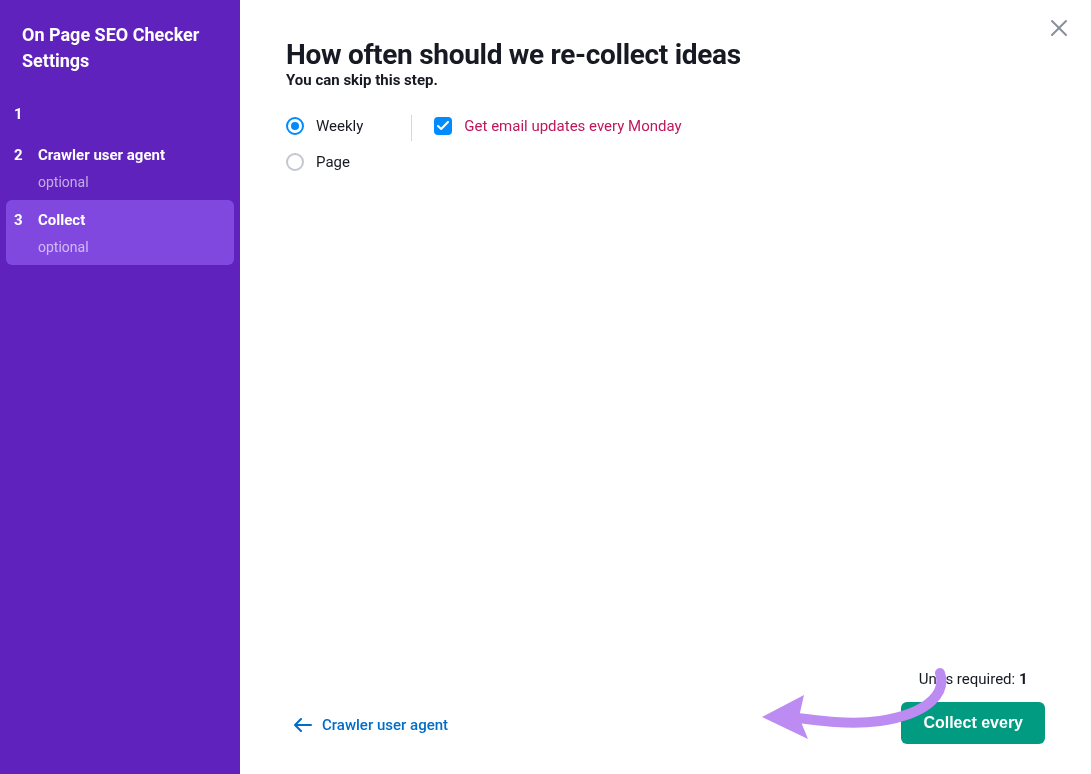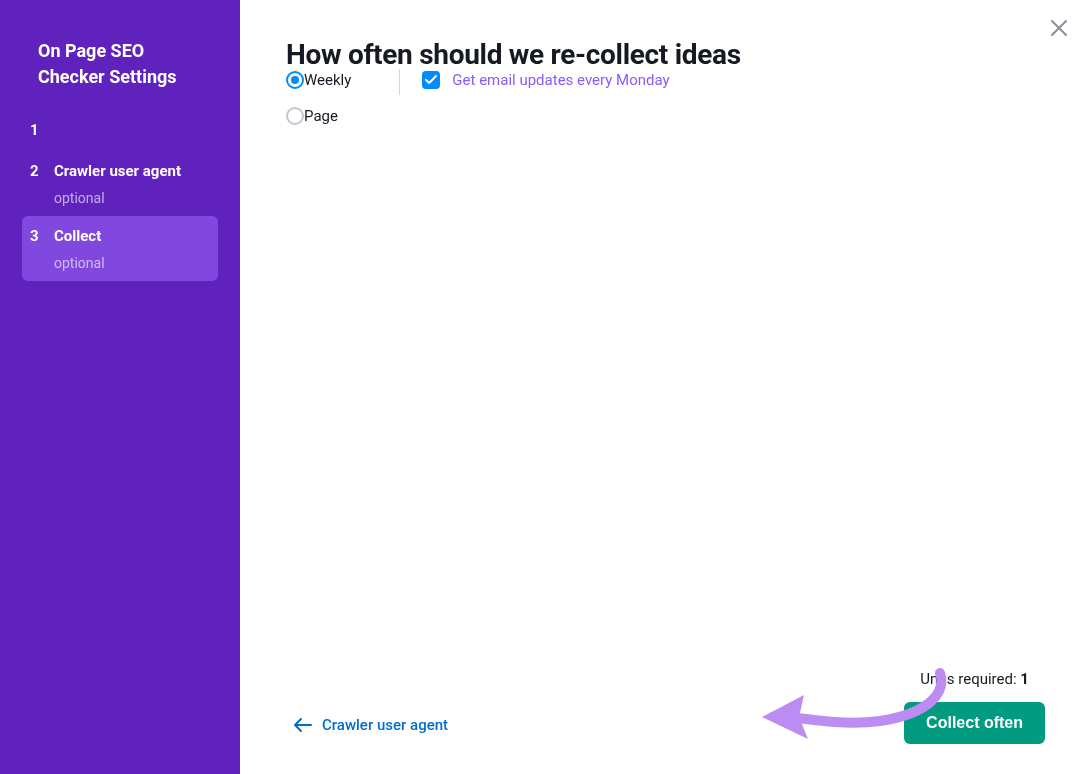--- a/index.html
+++ b/index.html
@@ -13,21 +13,21 @@
       height: 774px;
       display: flex;
       background: #fff;
       position: relative;
       overflow: hidden;
     }
     .sidebar {
       width: 240px;
       background: #5f22bc;
       color: #fff;
-      padding: 16px;
+      padding: 0;
       flex-shrink: 0;
     }
     .sidebar-title {
       font-size: 18px;
       font-weight: 700;
       padding: 22px 22px 20px 22px;
       line-height: 1.45;
     }
     .sidebar-steps {
       list-style: none;
@@ -101,20 +101,21 @@
       align-items: flex-start;
     }
     .radio-column {
       display: flex;
       flex-direction: column;
       gap: 18px;
     }
     .radio-option {
       display: flex;
       align-items: center;
+      gap: 12px;
       cursor: pointer;
     }
     .radio-circle {
       width: 18px;
       height: 18px;
       border-radius: 50%;
       border: 2px solid #c4c7cf;
       display: flex;
       align-items: center;
       justify-content: center;
@@ -155,21 +156,21 @@
       display: flex;
       align-items: center;
       justify-content: center;
       flex-shrink: 0;
     }
     .checkbox-box svg {
       display: block;
     }
     .checkbox-label {
       font-size: 15px;
-      color: #8b5cf6;
+      color: #be185d;
     }
     .footer {
       margin-top: auto;
       display: flex;
       align-items: flex-end;
       justify-content: space-between;
       position: relative;
     }
     .back-link {
       display: flex;
@@ -242,20 +243,21 @@
 
 <main class="main">
   <div class="close-btn">
     <svg width="20" height="20" viewBox="0 0 20 20">
       <line x1="3" y1="3" x2="17" y2="17" stroke="#8a8e99" stroke-width="2" stroke-linecap="round"></line>
       <line x1="17" y1="3" x2="3" y2="17" stroke="#8a8e99" stroke-width="2" stroke-linecap="round"></line>
     </svg>
   </div>
 
   <h1 class="page-title">How often should we re-collect ideas</h1>
+  <div class="page-subtitle">You can skip this step.</div>
 
   <div class="options-row">
     <div class="radio-column">
       <div class="radio-option">
         <span class="radio-circle checked">
           <span class="radio-dot"></span>
         </span>
         <span class="radio-label">Weekly</span>
       </div>
       <div class="radio-option">
@@ -281,21 +283,21 @@
       <svg width="18" height="14" viewBox="0 0 18 14">
         <path d="M7 1 L1 7 L7 13 M1 7 H17" stroke="#006dca" stroke-width="2" fill="none" stroke-linecap="round" stroke-linejoin="round"></path>
       </svg>
       <span>Crawler user agent</span>
     </div>
 
     <div class="footer-right">
       <div class="units-text">
         <span>Units required: </span><span class="units-value">1</span>
       </div>
-      <button class="collect-btn">Collect often</button>
+      <button class="collect-btn">Collect every</button>
     </div>
   </div>
 </main>
 
 <svg class="annotation-arrow" width="190" height="100" viewBox="0 0 190 100">
   <path d="M 180 18 C 186 36, 172 58, 120 66 C 90 70, 60 66, 30 62" stroke="#bd8cf2" stroke-width="10" fill="none" stroke-linecap="round"></path>
   <path d="M 2 62 L 44 40 L 39 62 L 48 84 Z" fill="#bd8cf2"></path>
 </svg>
 
 </body></html>

